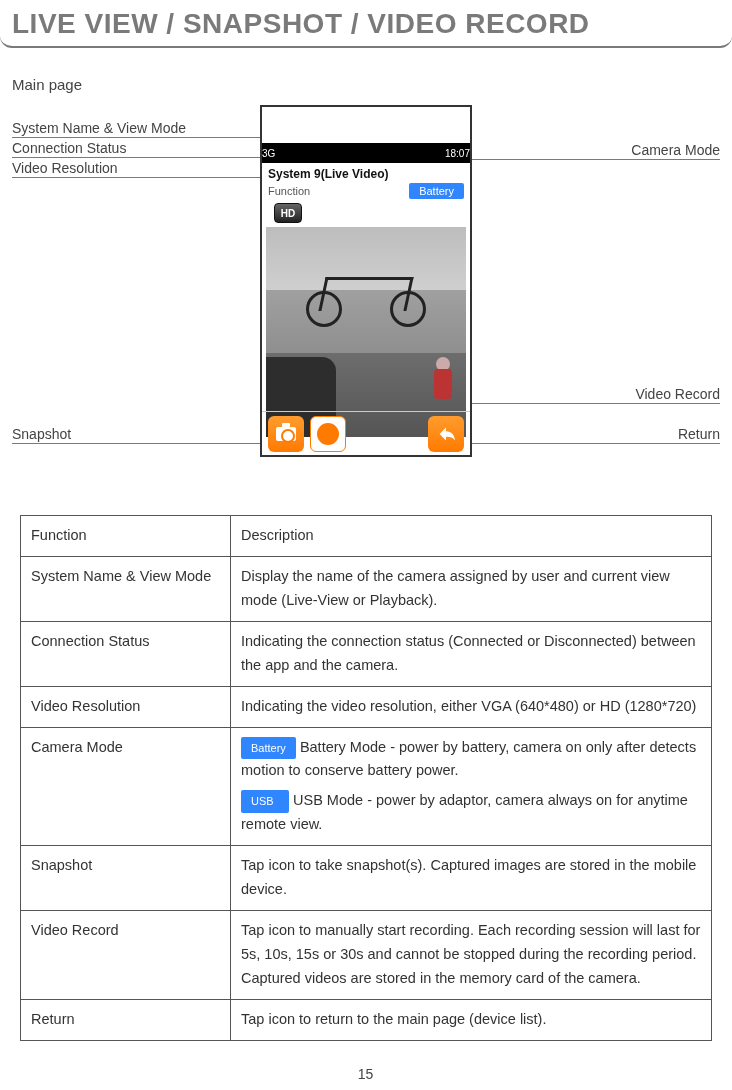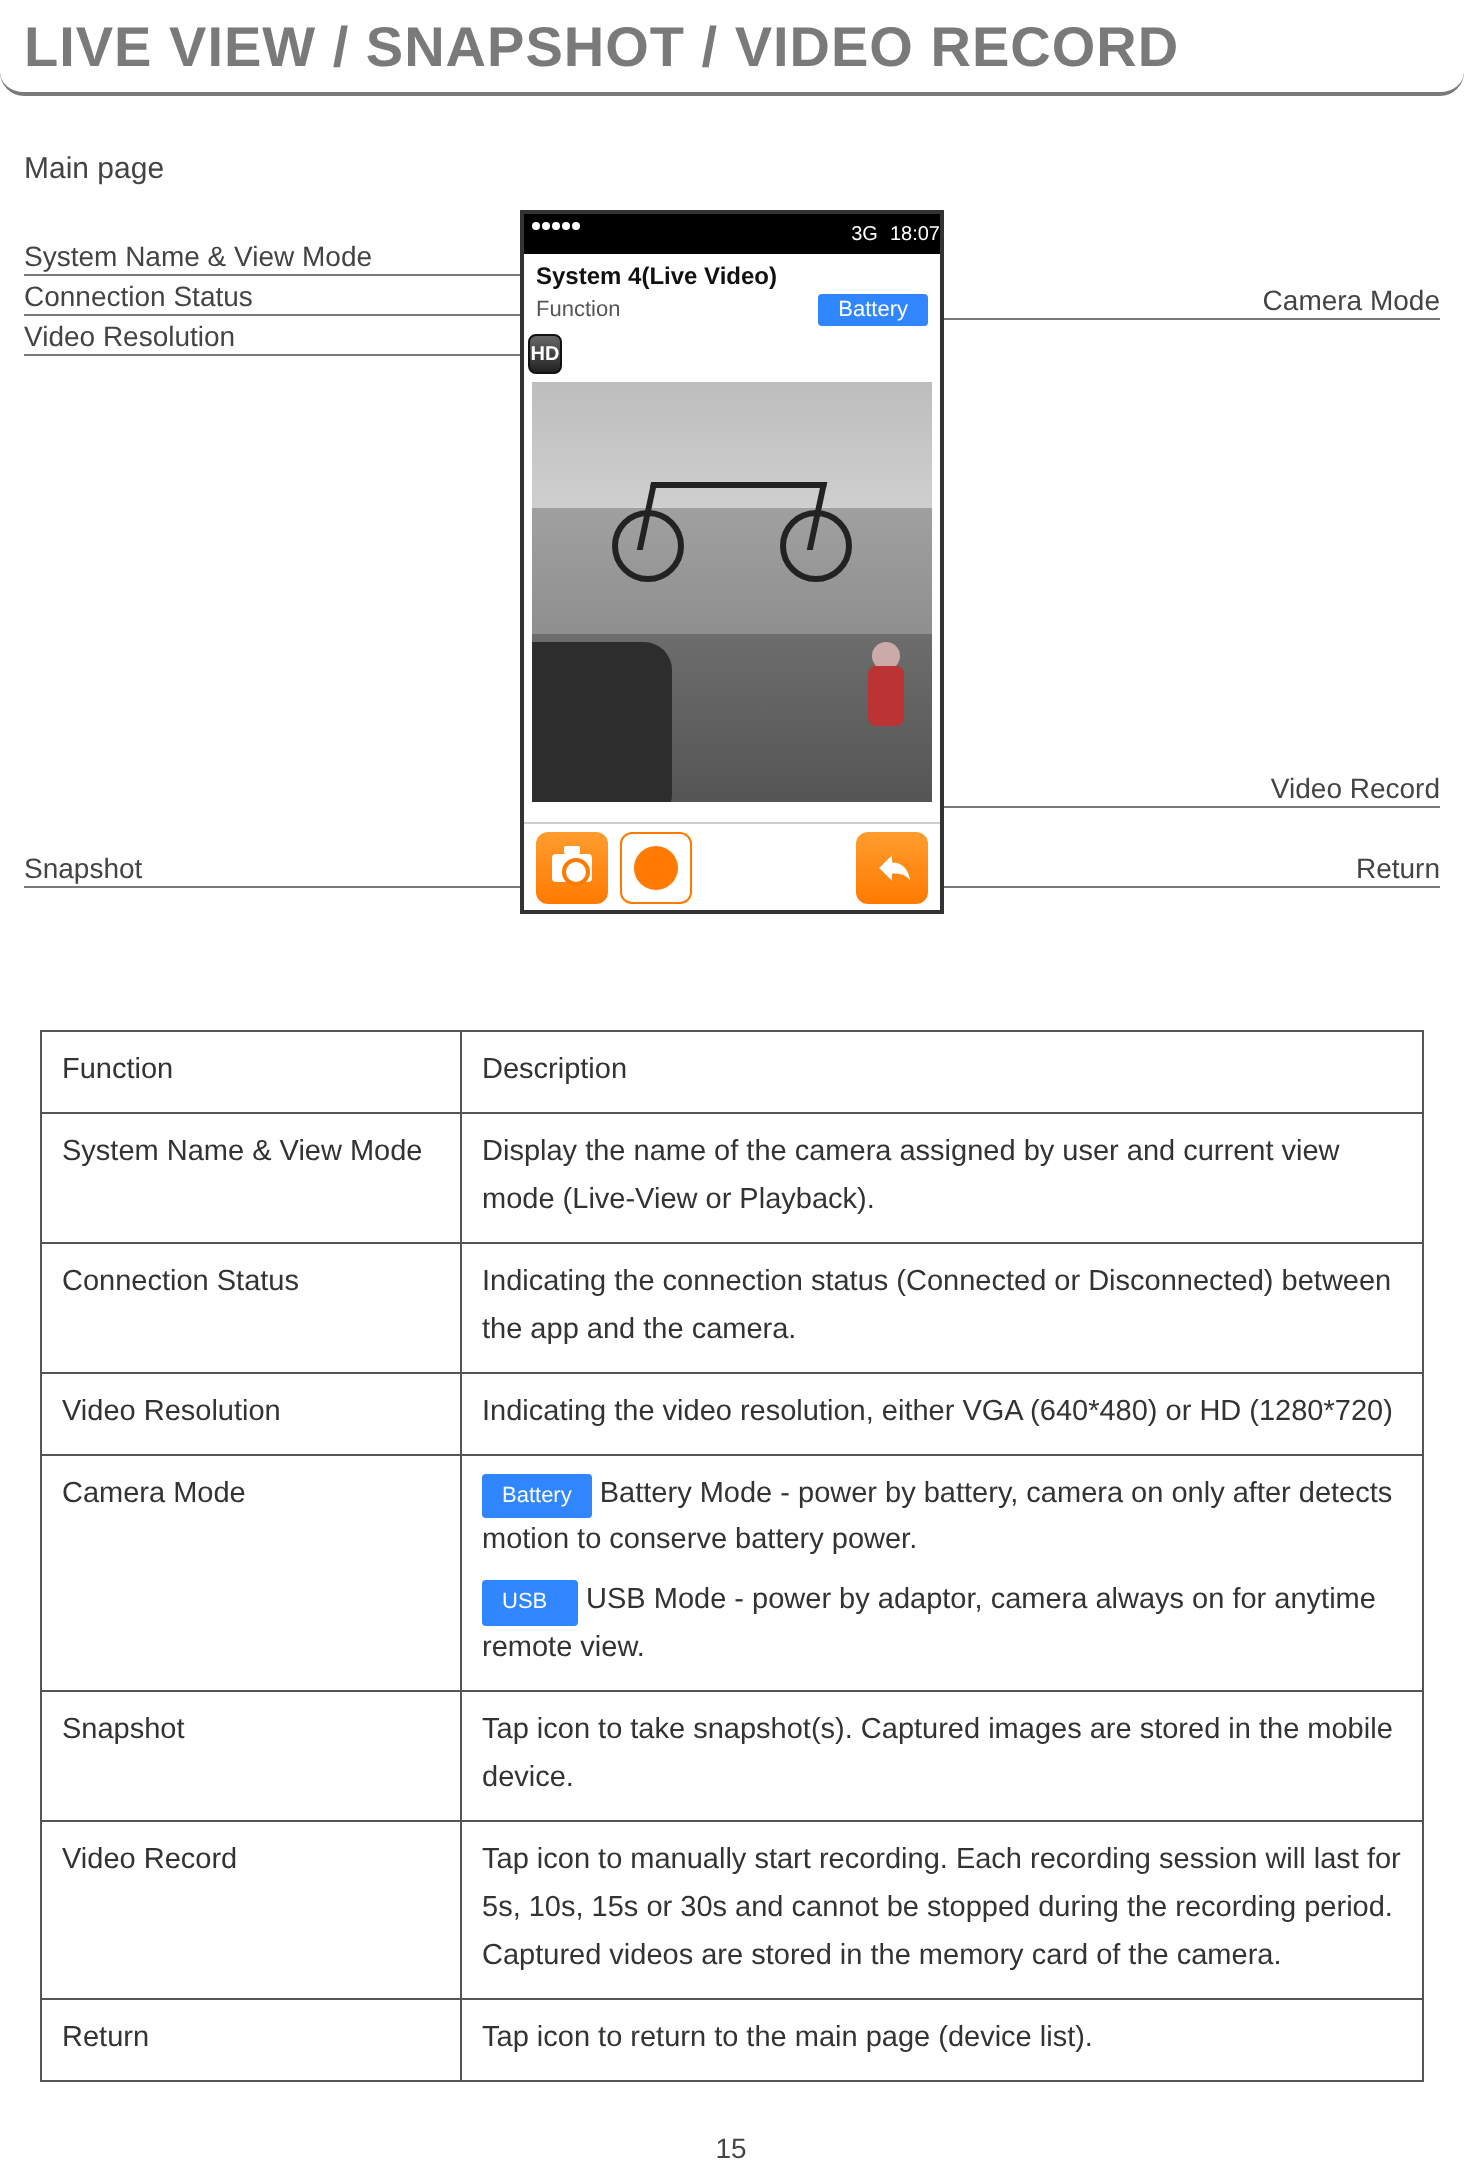--- a/index.html
+++ b/index.html
@@ -61,22 +61,23 @@
     border: 2px solid #333;
     background: #fff;
   }
   .status-bar {
     height: 20px;
     background: #000;
     color: #fff;
     font-size: 10px;
     display: flex;
     align-items: center;
-    justify-content: flex-end;
+    justify-content: space-between;
     gap: 6px;
+    margin-top: 36px;
   }
   .status-dots {
     position:absolute;left:4px;top:4px;display:flex;gap:1px;
   }
   .status-dots span{width:4px;height:4px;border-radius:50%;background:#fff;display:inline-block;}
   .sysline {
     font-size: 12px;
     font-weight: bold;
     color: #111;
     padding: 4px 6px 0 6px;
@@ -92,22 +93,22 @@
     display: inline-block;
     background: #2f86ff;
     color: #fff;
     font-size: 11px;
     padding: 2px 10px;
     border-radius: 2px;
     text-align:left;
     min-width:48px;
   }
   .hd-badge {
-    margin: 2px 2px;
-    width: 17px;
+    margin: 2px 12px;
+    width: 28px;
     height: 20px;
     background: linear-gradient(#666, #222);
     color:#fff;
     font-size:10px;
     font-weight:bold;
     border-radius:4px;
     display:flex;align-items:center;justify-content:center;
     border:1px solid #111;
   }
   .live-image {
@@ -195,21 +196,21 @@
       <div class="status-dots">
           <span></span>
           <span></span>
           <span></span>
           <span></span>
           <span></span>
         </div>
       <span>3G</span>
       <span>18:07</span>
     </div>
-    <div class="sysline">System 4(Live Video)</div>
+    <div class="sysline">System 9(Live Video)</div>
     <div class="connline">
       <span class="conn-text">Function</span>
       <span class="battery-pill">Battery</span>
     </div>
     <div class="hd-badge">HD</div>
     <div class="live-image">
       <div class="bike">
         <div class="wheel l"></div>
           <div class="wheel r"></div>
           <div class="frame"></div>

